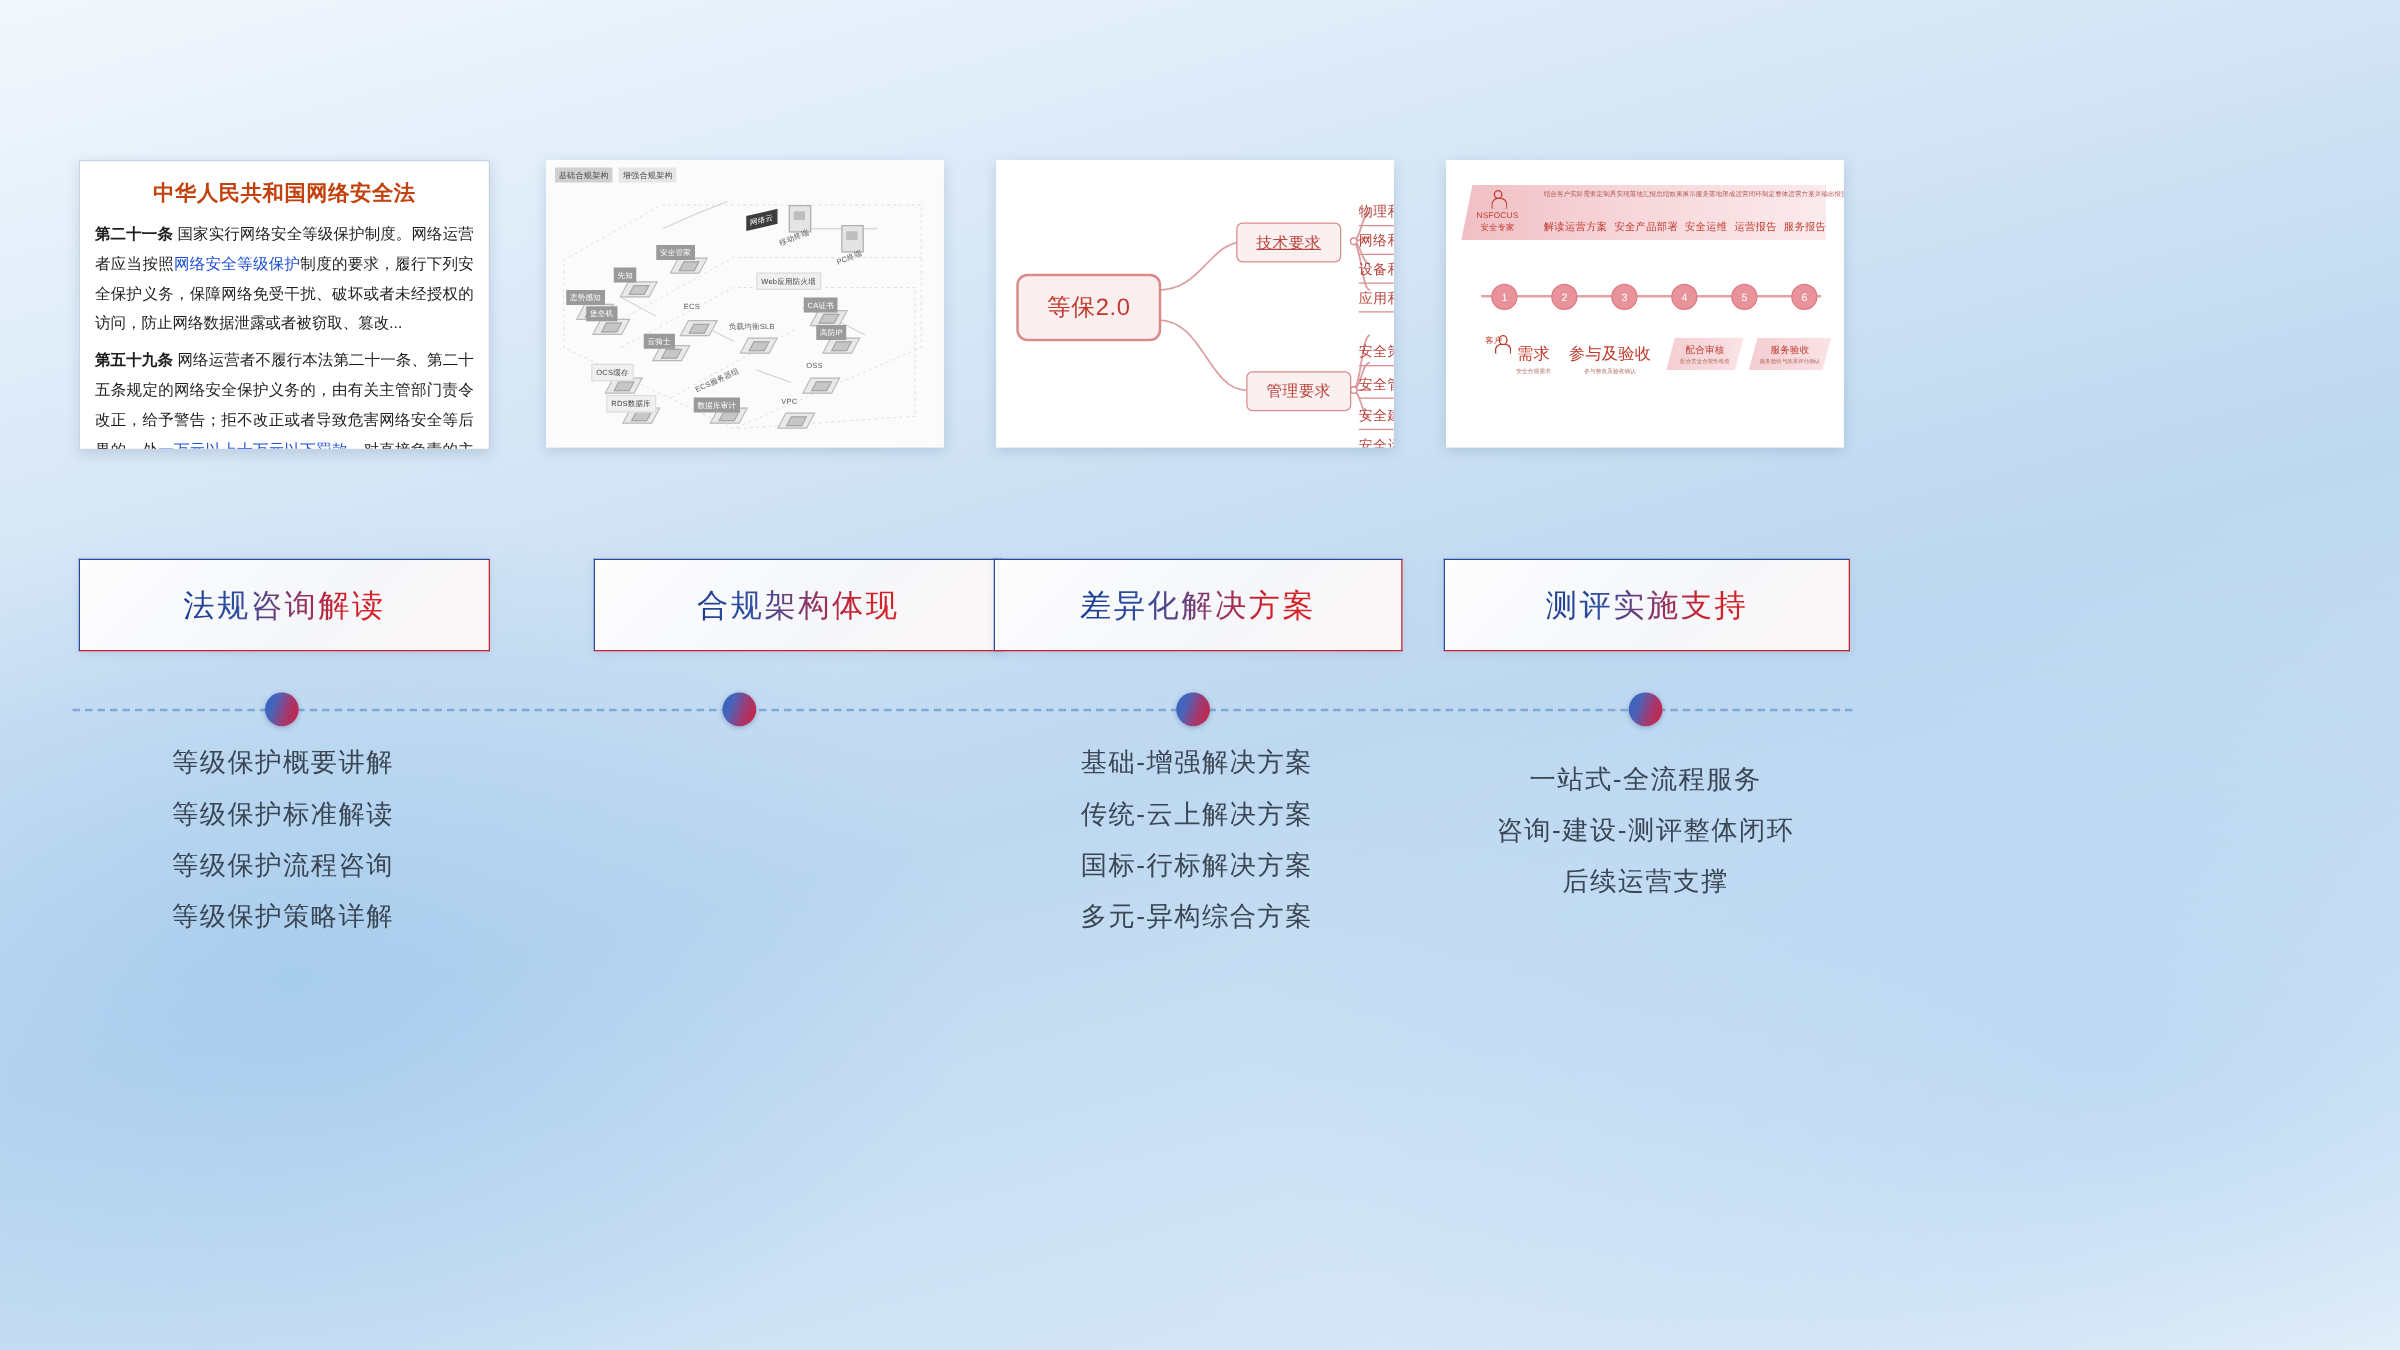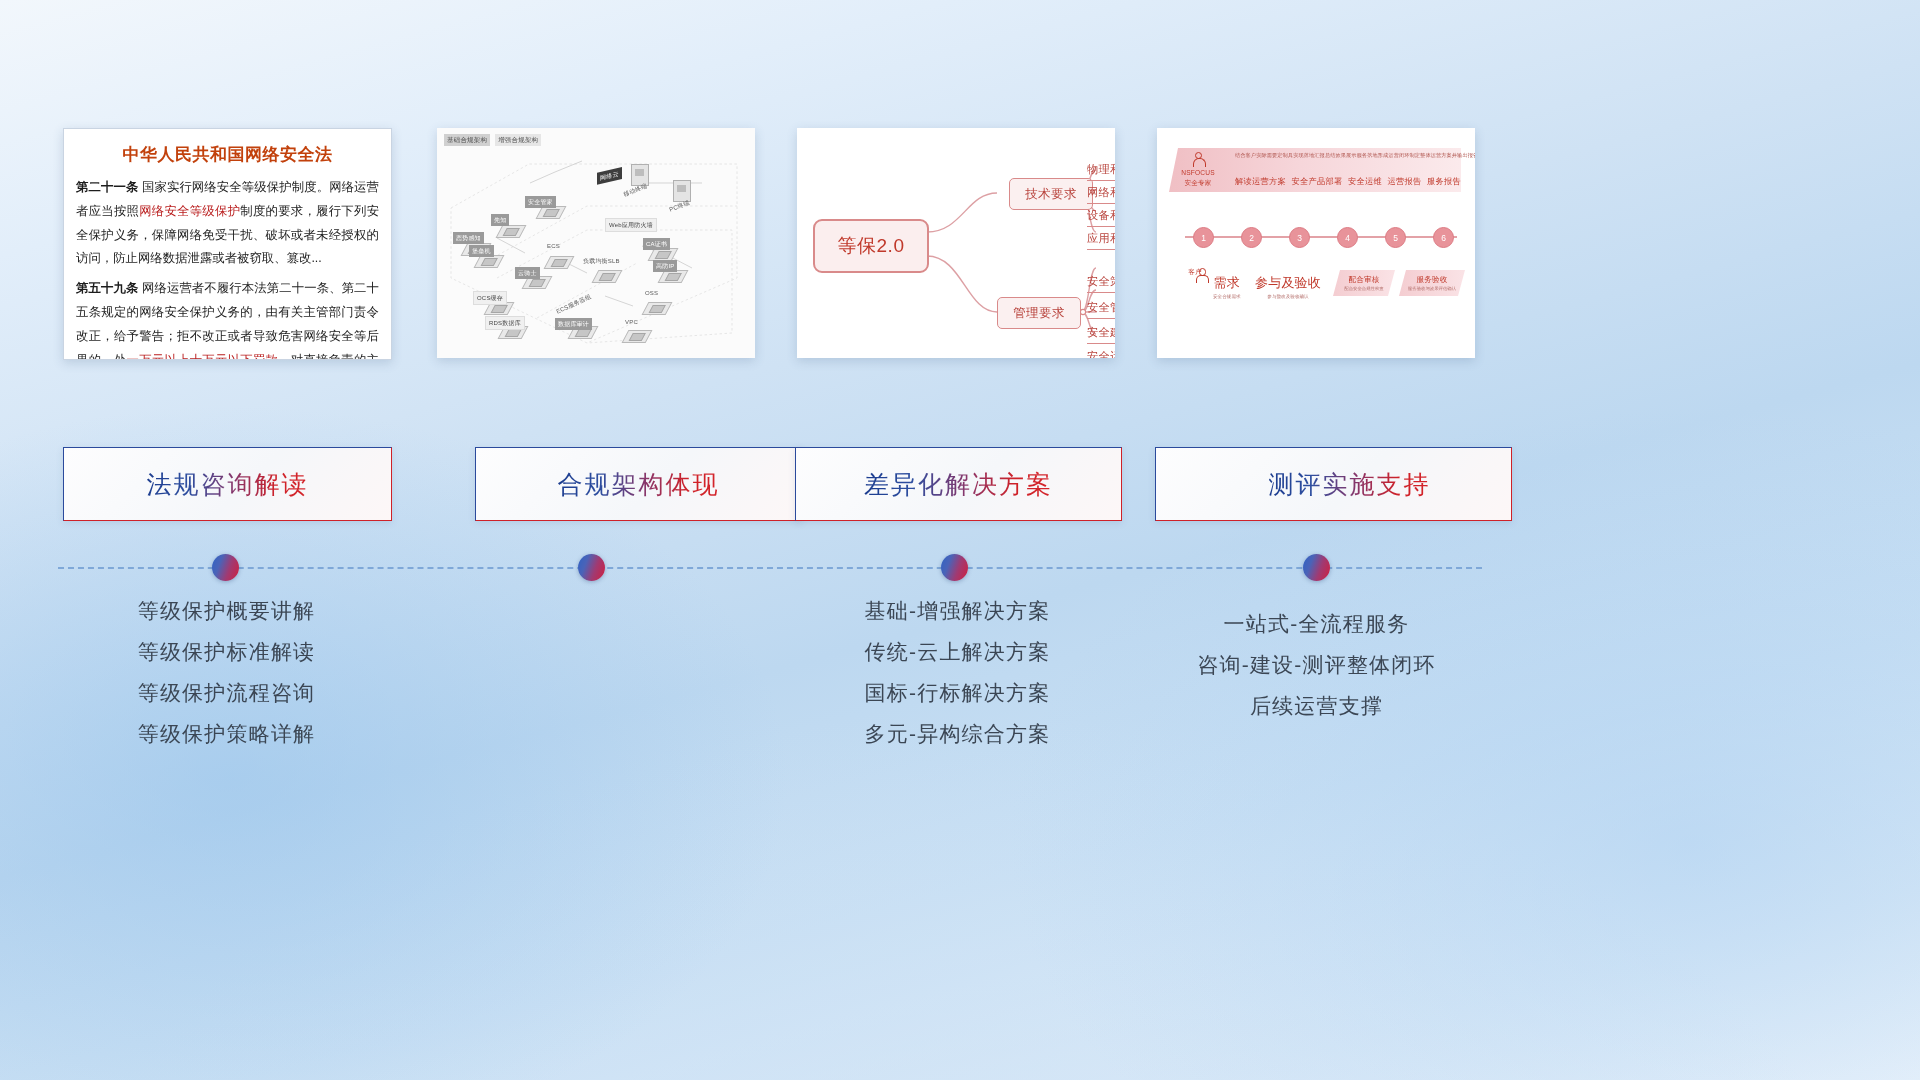--- a/index.html
+++ b/index.html
@@ -26,21 +26,21 @@
   .card.c4{left:1157px;width:318px;}
 
   
   .law-title{
     text-align:center;font-weight:bold;font-size:17px;color:#c2410c;
     margin:14px 0 10px 0;letter-spacing:.5px;
   }
   .law-body{padding:0 12px;font-size:12.4px;line-height:1.92;color:#1d1d1d;text-align:justify;}
   .law-body p{margin:0 0 6px 0;}
   .law-art{font-weight:bold;}
-  .law-red{color:#b91c1c;}
+  .law-red{color:#1d4ed8;}
 
   
   .arch{position:absolute;inset:0;background:#fbfbfb;}
   .arch .tabrow{position:absolute;top:6px;left:7px;display:flex;gap:5px;}
   .arch .tab{font-size:6.4px;color:#4a4a4a;background:#e6e6e6;padding:1.5px 3px;letter-spacing:.3px;}
   .arch .tab.sel{background:#d0d0d0;}
   .arch .lbl{
     position:absolute;font-size:6px;color:#fff;background:#9a9a9a;
     padding:1.5px 3px;white-space:nowrap;letter-spacing:.2px;
   }
@@ -67,21 +67,21 @@
     position:absolute;left:16px;top:91px;width:112px;height:50px;
     background:#fbeeee;border:2.5px solid #d98a8a;border-radius:9px;
     display:flex;align-items:center;justify-content:center;
     color:#c0392b;font-size:19px;font-weight:500;letter-spacing:.5px;
   }
   .mm-mid{
     position:absolute;width:82px;height:30px;background:#fbf0f0;border:1.3px solid #d98a8a;
     border-radius:5px;display:flex;align-items:center;justify-content:center;
     color:#b8433c;font-size:12.5px;letter-spacing:.4px;
   }
-  .mm-mid.m1{left:212px;top:50px;}
+  .mm-mid.m1{left:192px;top:50px;text-decoration:underline;}
   .mm-mid.m2{left:200px;top:169px;}
   .mm-leaf{
     position:absolute;left:290px;font-size:11.2px;color:#b8433c;
     white-space:nowrap;padding-bottom:2.5px;border-bottom:1.6px solid #d98a8a;
     letter-spacing:.3px;
   }
 
   
   .nf{position:absolute;inset:0;background:#fff;}
   .nf .hdr{
@@ -135,21 +135,21 @@
   }
   .seclabel span{
     font-size:25px;font-weight:500;letter-spacing:2px;
     background:linear-gradient(90deg,#1b3c8f 0%,#2f4fa0 26%,#8b3568 55%,#cf2128 80%,#d4252b 100%);
     -webkit-background-clip:text;background-clip:text;color:transparent;
     -webkit-text-fill-color:transparent;
   }
   .sl1{left:63px;width:327px;}
   .sl2{left:430px;width:325px;margin-left:45px;}
   .sl3{left:795px;width:325px;font-family:Liberation Mono, monospace;}
-  .sl4{left:1155px;width:323px;padding-left:32px;}
+  .sl4{left:1155px;width:323px;}
 
   
   .tl-line{
     position:absolute;left:58px;top:567px;width:1424px;height:0;
     border-top:2px dashed #7fa8d8;
   }
   .tl-dot{
     position:absolute;top:554px;width:27px;height:27px;border-radius:50%;
     background:linear-gradient(110deg,#2f63c4 0%,#4a63b8 30%,#a03a72 62%,#d11f3e 100%);
     box-shadow:0 1px 4px rgba(40,70,120,.35);

